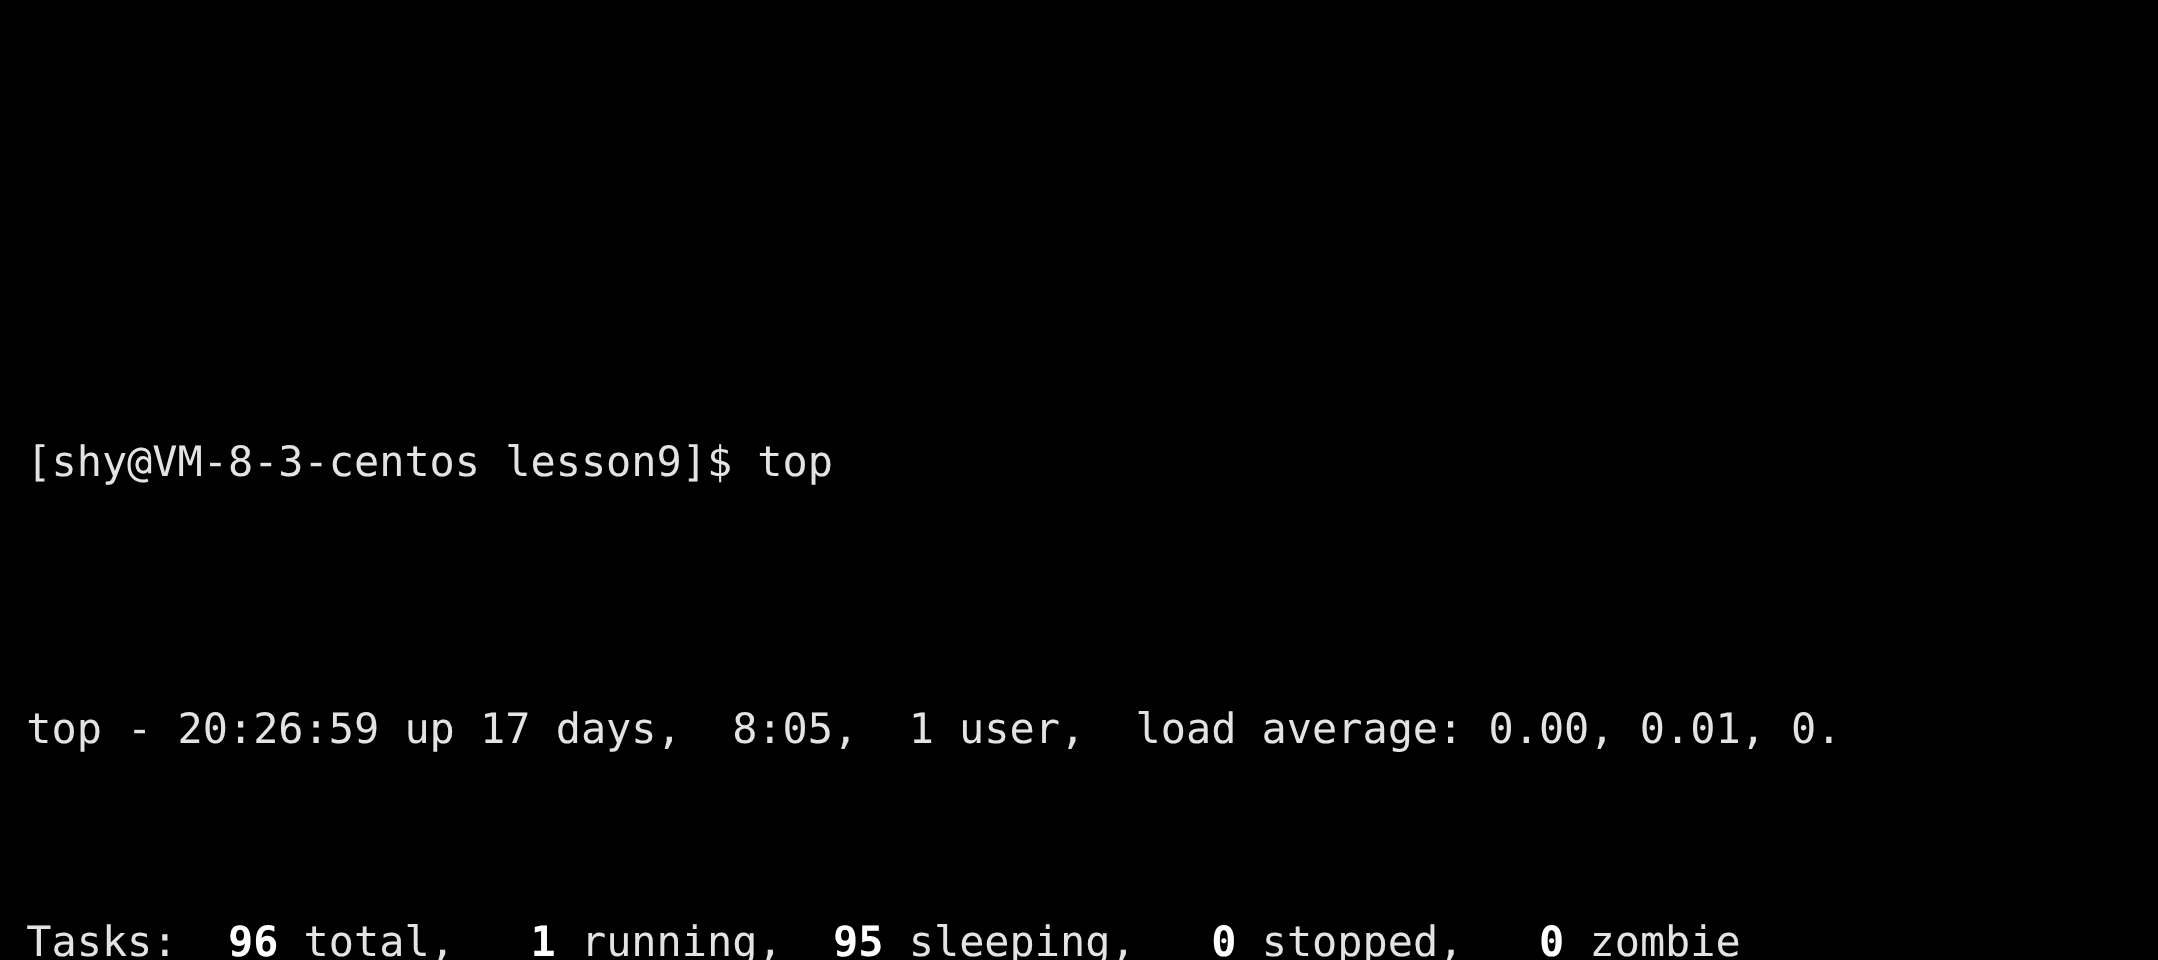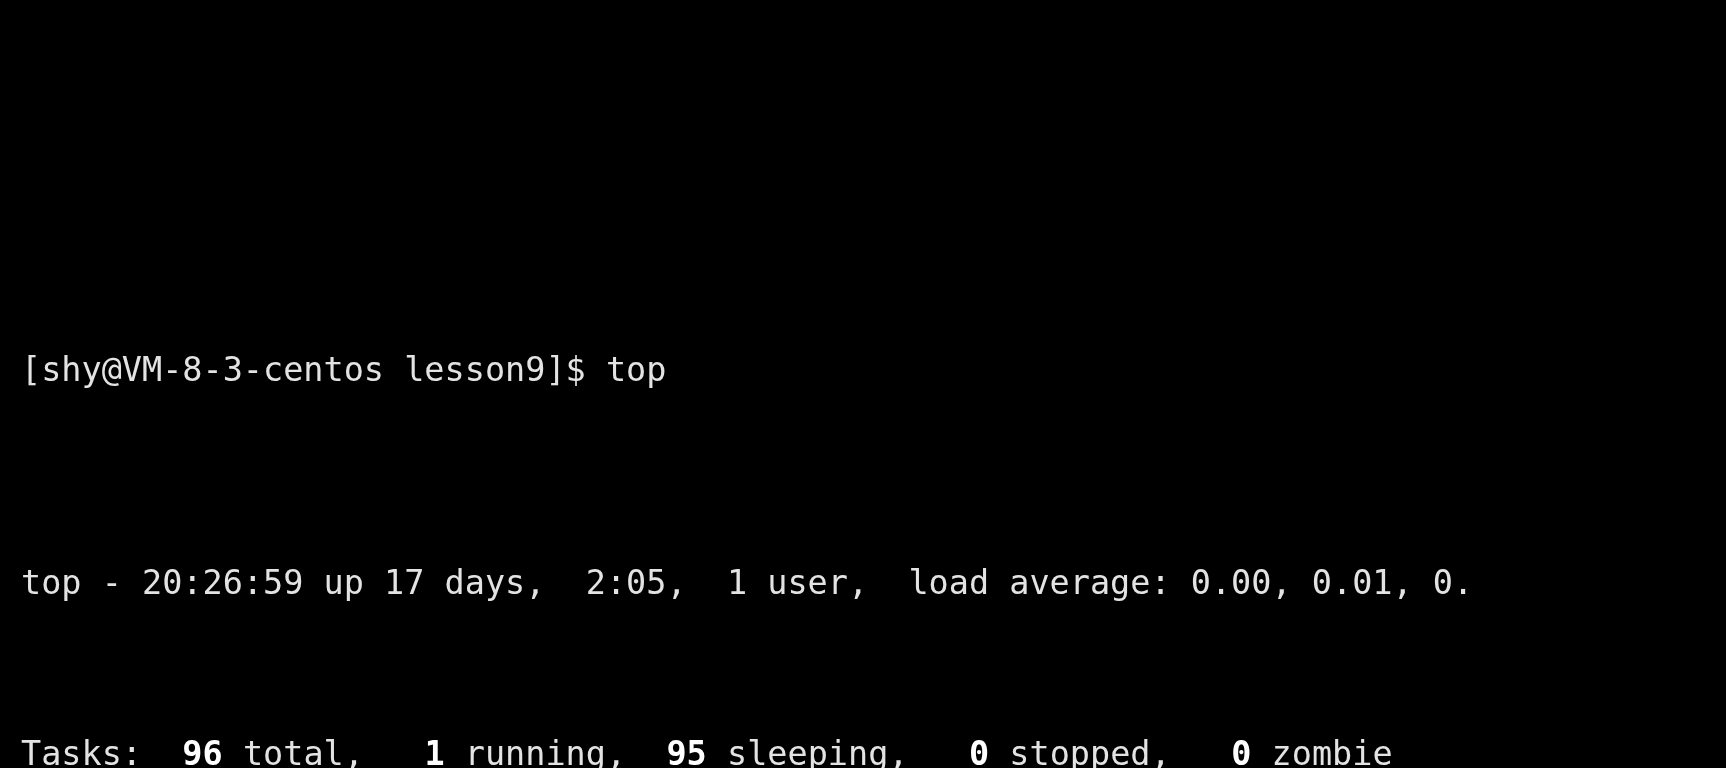--- a/index.html
+++ b/index.html
@@ -59,21 +59,21 @@
 <div id="terminal">
   <div id="screen">
 
     
     <div class="line clipped-top">&nbsp;</div>
 
     
     <div class="line">[shy@VM-8-3-centos lesson9]$ top</div>
 
     
-    <div class="line"><span>top - 20:26:59 up 17 days,  2:05,  1 user,  load average: 0.00, 0.01, 0.</span></div>
+    <div class="line"><span>top - 20:26:59 up 17 days,  8:05,  1 user,  load average: 0.00, 0.01, 0.</span></div>
 
     <div class="line"><span>Tasks:</span>  <span class="b">96</span> <span>total,</span>   <span class="b">1</span> <span>running,</span>  <span class="b">95</span> <span>sleeping,</span>   <span class="b">0</span> <span>stopped,</span>   <span class="b">0</span> <span>zombie</span></div>
 
     
 
     
 
     
 
     

